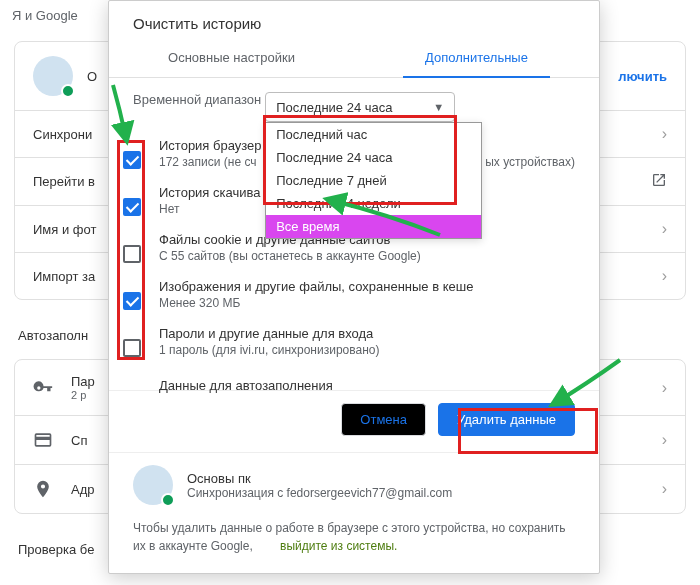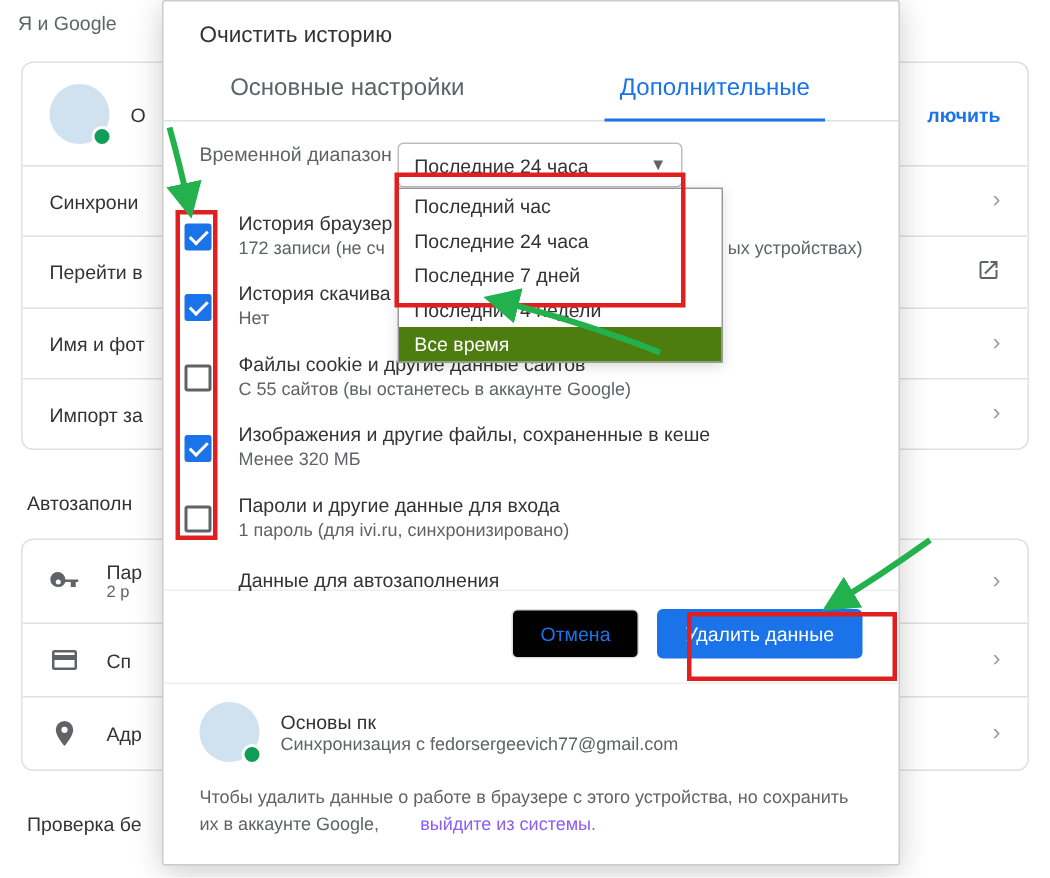--- a/index.html
+++ b/index.html
@@ -13,50 +13,50 @@
   .chevron { margin-left: auto; color: #9e9e9e; font-size: 16px; }
   .ext-icon { margin-left: auto; color: #5f6368; }
   .avatar-sm { width: 40px; height: 40px; border-radius: 50%; background: #d0e2f0; position: relative; margin-right: 14px; flex-shrink:0; }
   .badge-av { position: absolute; bottom: -2px; right: -2px; width: 14px; height: 14px; border-radius: 50%; background: #0f9d58; border: 2px solid #fff; }
   .bg-section-title { padding: 18px 18px 6px; color: #333; font-size: 13px; }
   .enable-btn { color: #1a73e8; font-weight: 700; margin-left: auto; }
 
   .modal { position: absolute; top: 0; left: 108px; width: 492px; background: #fff; border: 1px solid #ccc; border-radius: 2px; box-shadow: 0 4px 20px rgba(0,0,0,0.2); z-index: 10; }
   .modal-title { padding: 14px 24px 8px; font-size: 15px; color: #333; }
   .tabs { display: flex; border-bottom: 1px solid #e0e0e0; }
-  .tab { flex: 1; text-align: center; padding: 10px 0 12px; font-size: 16px; color: #5f6368; position: relative; }
+  .tab { flex: 1; text-align: center; padding: 10px 0 12px; font-size: 13px; color: #5f6368; position: relative; }
   .tab.active { color: #1a73e8; }
   .tab.active::after { content:""; position:absolute; bottom:-1px; left:20%; right:20%; height:2px; background:#1a73e8; }
 
   .range-row { display: flex; align-items: flex-start; padding: 14px 24px 8px; gap: 4px; }
   .range-label { color: #5f6368; font-size: 13px; }
   .dropdown-wrap { position: relative; flex: 1; }
   .select-box { width: 190px; height: 30px; border: 1px solid #bdbdbd; border-radius: 4px; padding: 0 10px; display: flex; align-items: center; justify-content: space-between; font-size: 13px; color: #333; }
   .caret { color: #5f6368; font-size: 11px; }
   .dropdown-list { position: absolute; top: 30px; left: 0; width: 217px; background: #fff; border: 1px solid #999; box-shadow: 0 2px 8px rgba(0,0,0,0.15); z-index: 30; }
   .dd-item { padding: 4px 10px; font-size: 13px; color: #333; white-space: nowrap; }
-  .dd-item.selected { background: #4d7c0f; color: #fff; }
+  .dd-item.selected { background: #d946ef; color: #fff; }
 
   .items { padding: 0 24px 4px 14px; max-height: 260px; }
-  .item { display: flex; align-items: center; padding: 8px 0; }
+  .item { display: flex; align-items: flex-end; padding: 8px 0; }
   .cb { width: 18px; height: 18px; border: 2px solid #5f6368; border-radius: 2px; margin-right: 18px; margin-top: 2px; flex-shrink: 0; position: relative; background: #fff; }
   .cb.checked { background: #1a73e8; border-color: #1a73e8; }
   .cb.checked::after { content:""; position:absolute; left:4px; top:0px; width:5px; height:10px; border: solid #fff; border-width: 0 2px 2px 0; transform: rotate(45deg); }
   .item-txt .t1 { font-size: 13px; color: #333; }
   .item-txt .t2 { font-size: 12px; color: #5f6368; margin-top: 2px; }
 
   .dlg-footer { display: flex; justify-content: flex-end; gap: 12px; padding: 12px 24px 16px; border-top: 1px solid #eee; }
   .btn { padding: 8px 18px; border-radius: 4px; font-size: 13px; border: 1px solid #dadce0; background: #000000; color: #1a73e8; }
   .btn.primary { background: #1a73e8; color: #fff; border: 1px solid #1a73e8; }
 
   .profile-block { display: flex; padding: 12px 24px 8px; align-items: center; border-top: 1px solid #eee; }
   .prof-txt .n { font-size: 13px; color: #333; }
   .prof-txt .e { font-size: 12px; color: #5f6368; }
   .footer-note { padding: 6px 24px 18px; font-size: 12px; color: #5f6368; line-height: 1.5; }
-  .footer-note .lnk { color: #8b5cf6; padding-left: 24px; }
+  .footer-note .lnk { color: #4d7c0f; padding-left: 24px; }
 
   
   .annot { position: absolute; pointer-events: none; z-index: 50; }
   .red-box { border: 3px solid #e02020; }
   .arrow { stroke: #22b14c; stroke-width: 4; fill: none; }
   .arrow-head { fill: #22b14c; }
 </style>
 </head>
 <body>
 

